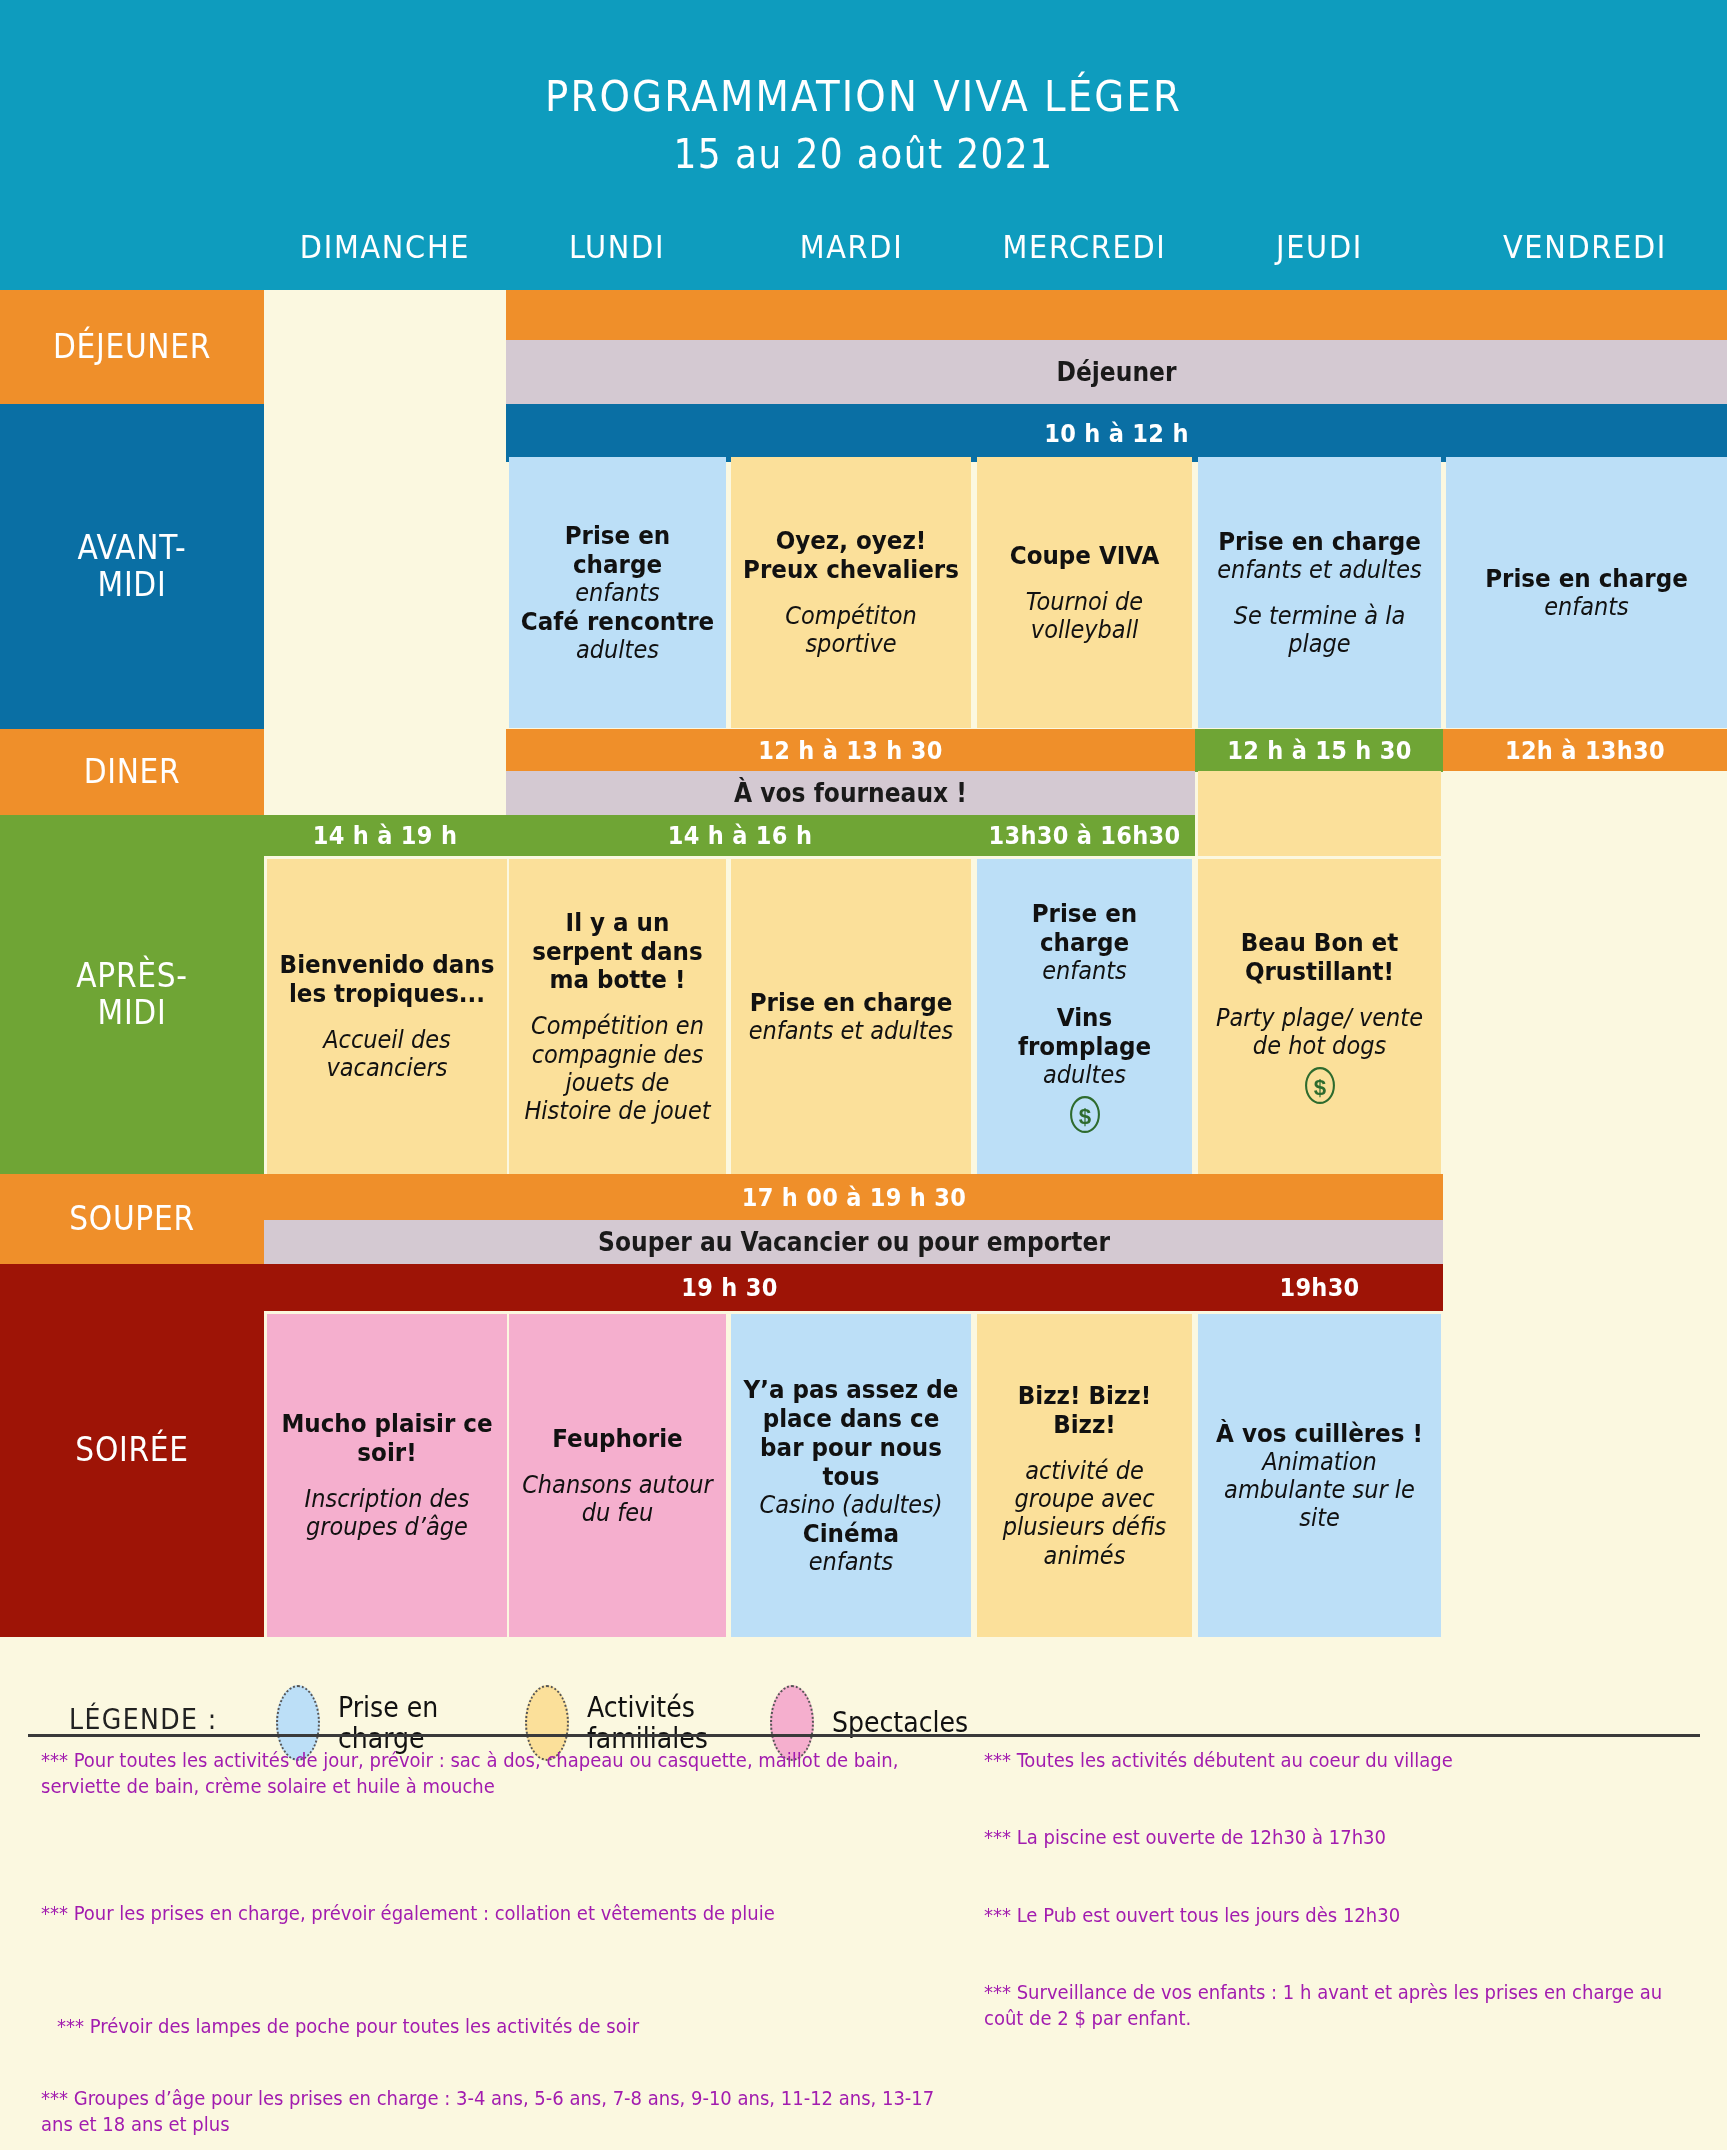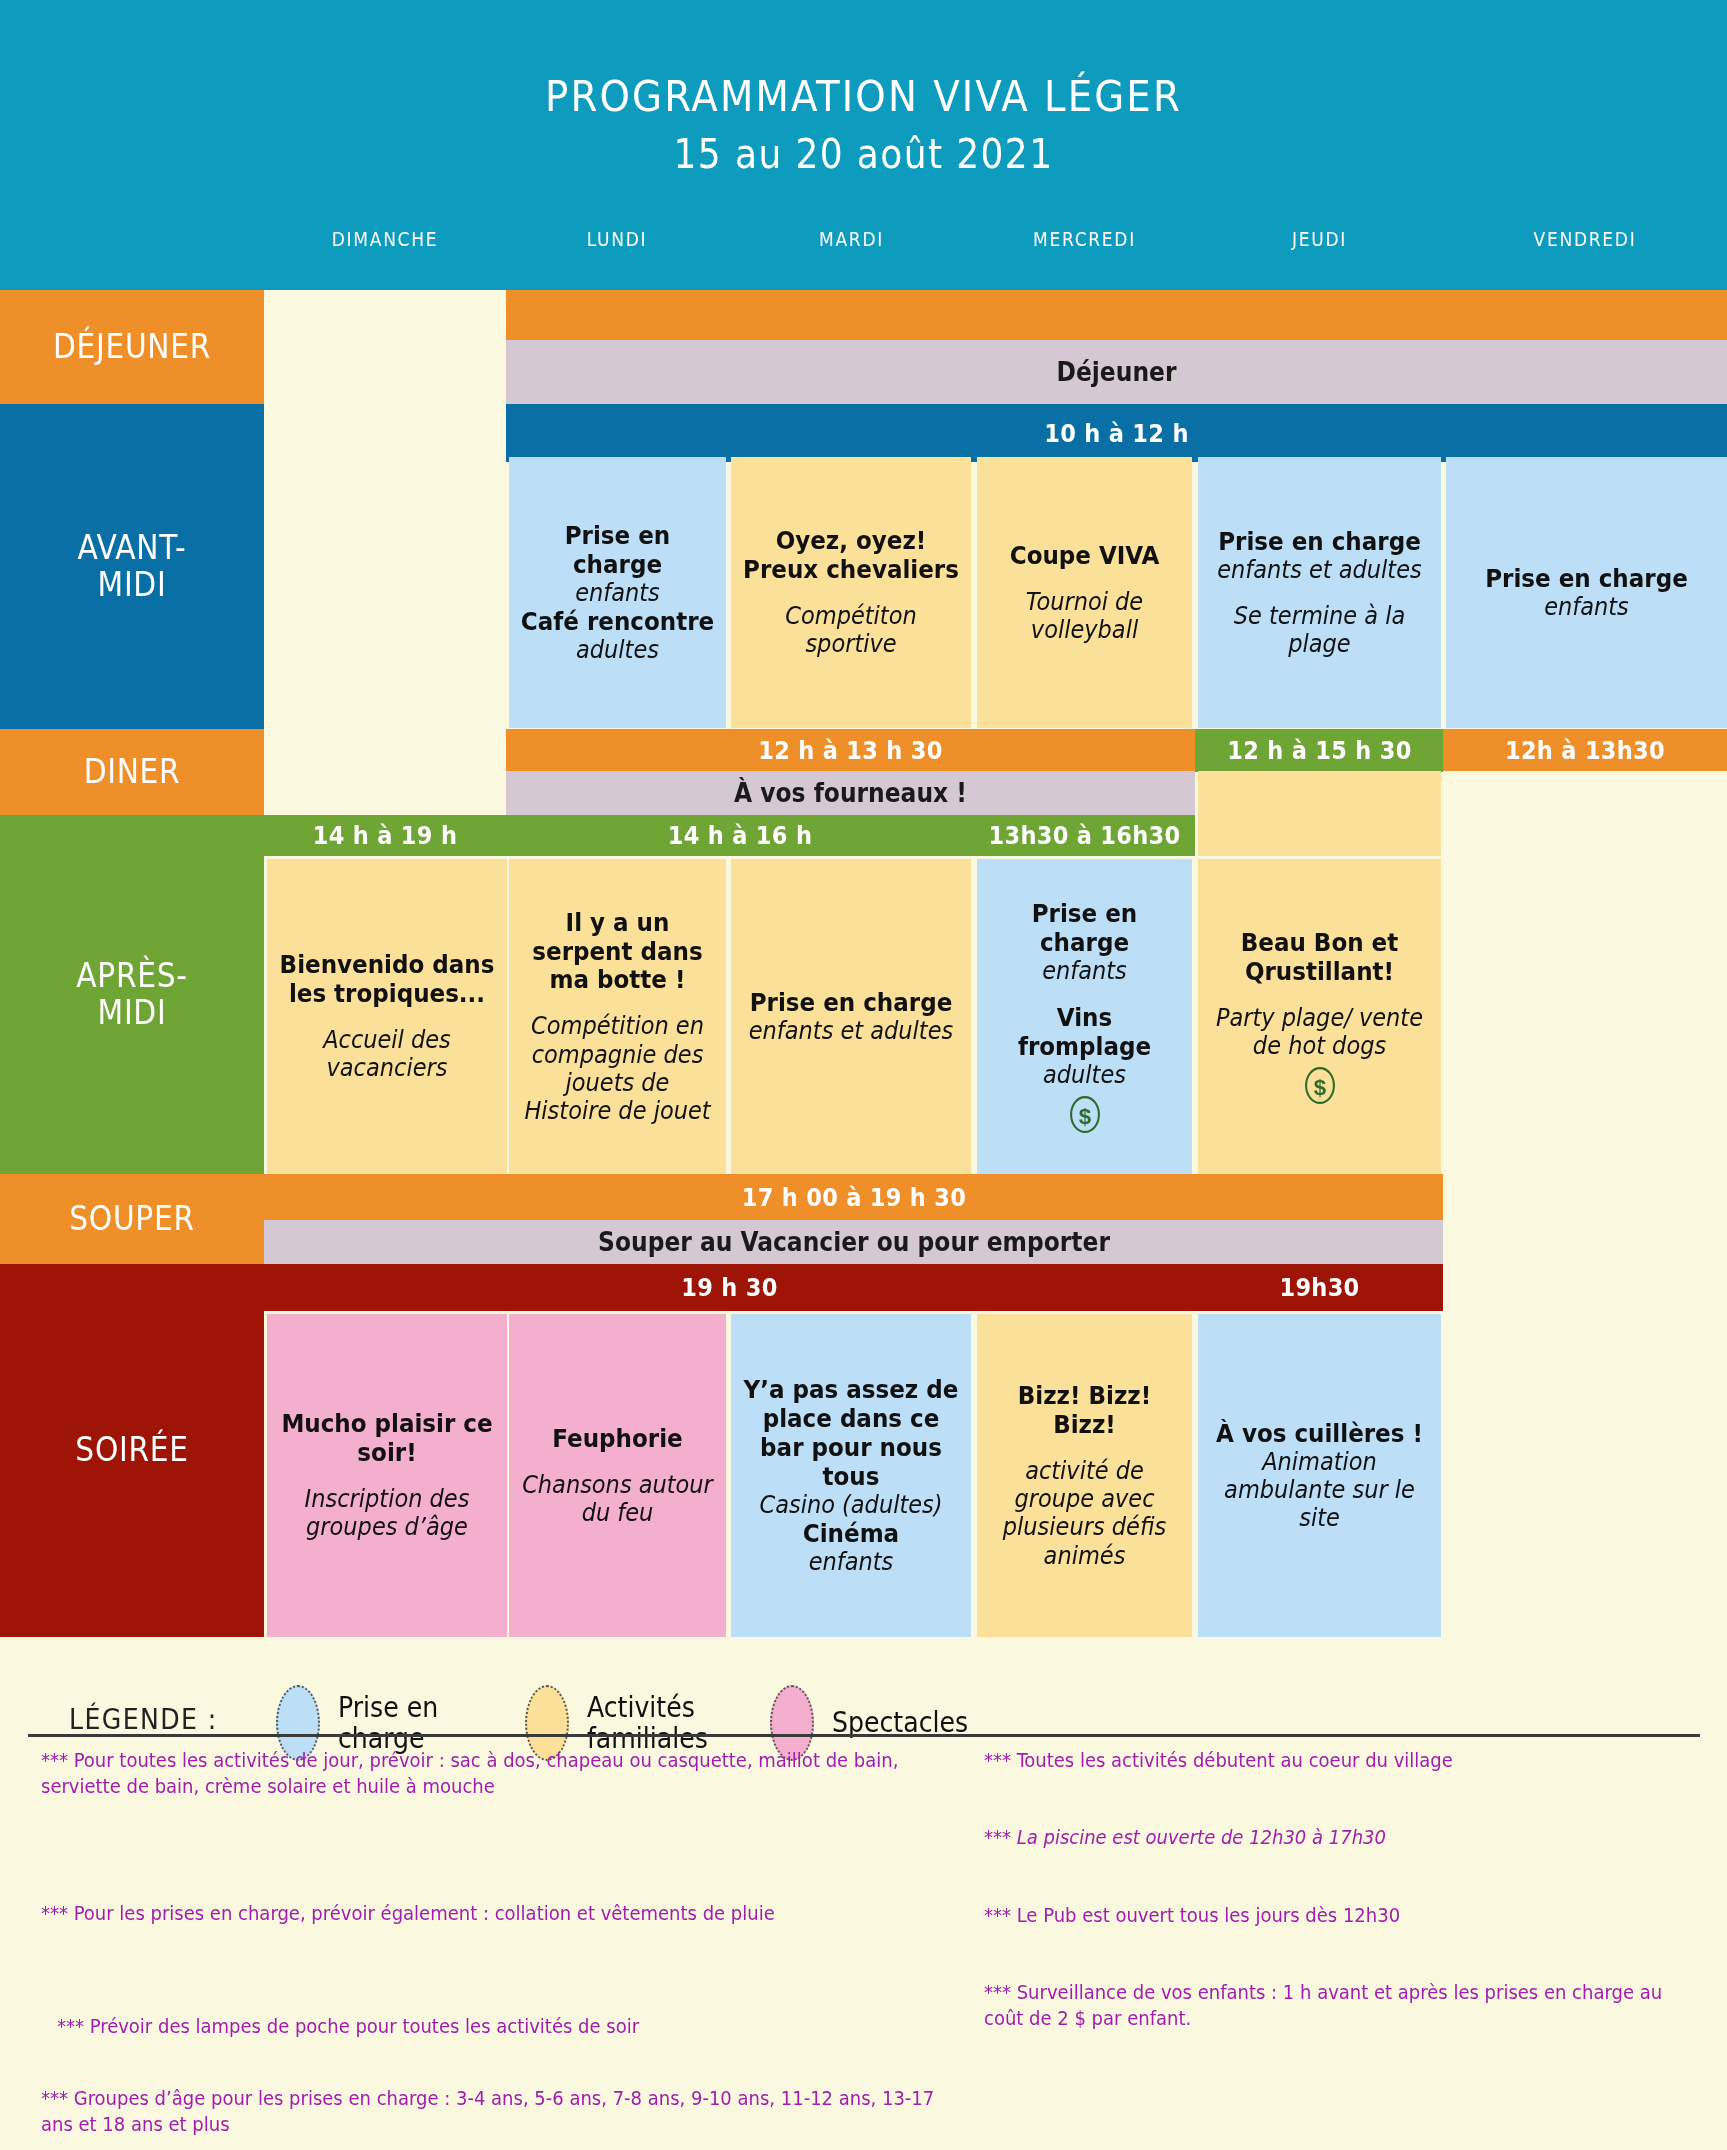--- a/index.html
+++ b/index.html
@@ -18,21 +18,21 @@
     color:#ffffff;font-size:43px;font-weight:400;letter-spacing:2.1px;
     font-family:"DejaVu Sans Condensed","Liberation Sans Narrow","Liberation Sans",sans-serif;
     line-height:1.0;
   }
   .hdr-sub{
     position:absolute;left:0;top:131px;width:1727px;text-align:center;
     color:#ffffff;font-size:40px;letter-spacing:1.4px;
     font-family:"DejaVu Sans Condensed","Liberation Sans Narrow","Liberation Sans",sans-serif;
   }
   .dayrow{position:absolute;left:0;top:228px;width:1727px;height:48px;}
-  .day{position:absolute;top:0;color:#ffffff;font-size:19px;letter-spacing:1.7px;text-align:center;
+  .day{position:absolute;top:0;color:#ffffff;font-size:32px;letter-spacing:1.7px;text-align:center;
     font-family:"DejaVu Sans Condensed","Liberation Sans Narrow","Liberation Sans",sans-serif;}
 
   
   .grid{position:absolute;left:0;top:290px;width:1727px;height:1347px;}
   .cell{position:absolute;box-sizing:border-box;overflow:hidden;}
   .band{position:absolute;box-sizing:border-box;display:flex;align-items:center;justify-content:center;
     color:#ffffff;font-weight:700;font-size:25px;letter-spacing:0.3px;
     font-family:"DejaVu Sans Condensed","Liberation Sans Narrow","Liberation Sans",sans-serif;}
   .meal{position:absolute;box-sizing:border-box;display:flex;align-items:center;justify-content:center;
     background:#D4C9D2;color:#1a1a1a;font-weight:700;font-size:26px;
@@ -266,19 +266,19 @@
   </div>
   <div class="hr"></div>
 
   <div class="notes">
     <div class="note col-l" style="top:0;">*** Pour toutes les activités de jour, prévoir : sac à dos, chapeau ou casquette, maillot de bain, serviette de bain, crème solaire et huile à mouche</div>
     <div class="note col-l" style="top:153px;">*** Pour les prises en charge, prévoir également : collation et vêtements de pluie</div>
     <div class="note col-l" style="top:266px;margin-left:16px;">*** Prévoir des lampes de poche pour toutes les activités de soir</div>
     <div class="note col-l" style="top:338px;">*** Groupes d’âge pour les prises en charge : 3-4 ans, 5-6 ans, 7-8 ans, 9-10 ans, 11-12 ans, 13-17 ans et 18 ans et plus</div>
 
     <div class="note col-r" style="top:0;">*** Toutes les activités débutent au coeur du village</div>
-    <div class="note col-r" style="top:77px;font-style:italic;">*** La piscine est ouverte de 12h30 à 17h30</div>
+    <div class="note col-r" style="top:77px;">*** La piscine est ouverte de 12h30 à 17h30</div>
     <div class="note col-r" style="top:155px;">*** Le Pub est ouvert tous les jours dès 12h30</div>
     <div class="note col-r" style="top:232px;">*** Surveillance de vos enfants : 1 h avant et après les prises en charge au coût de 2 $ par enfant.</div>
   </div>
 
 </div>
 
 
 </body></html>

